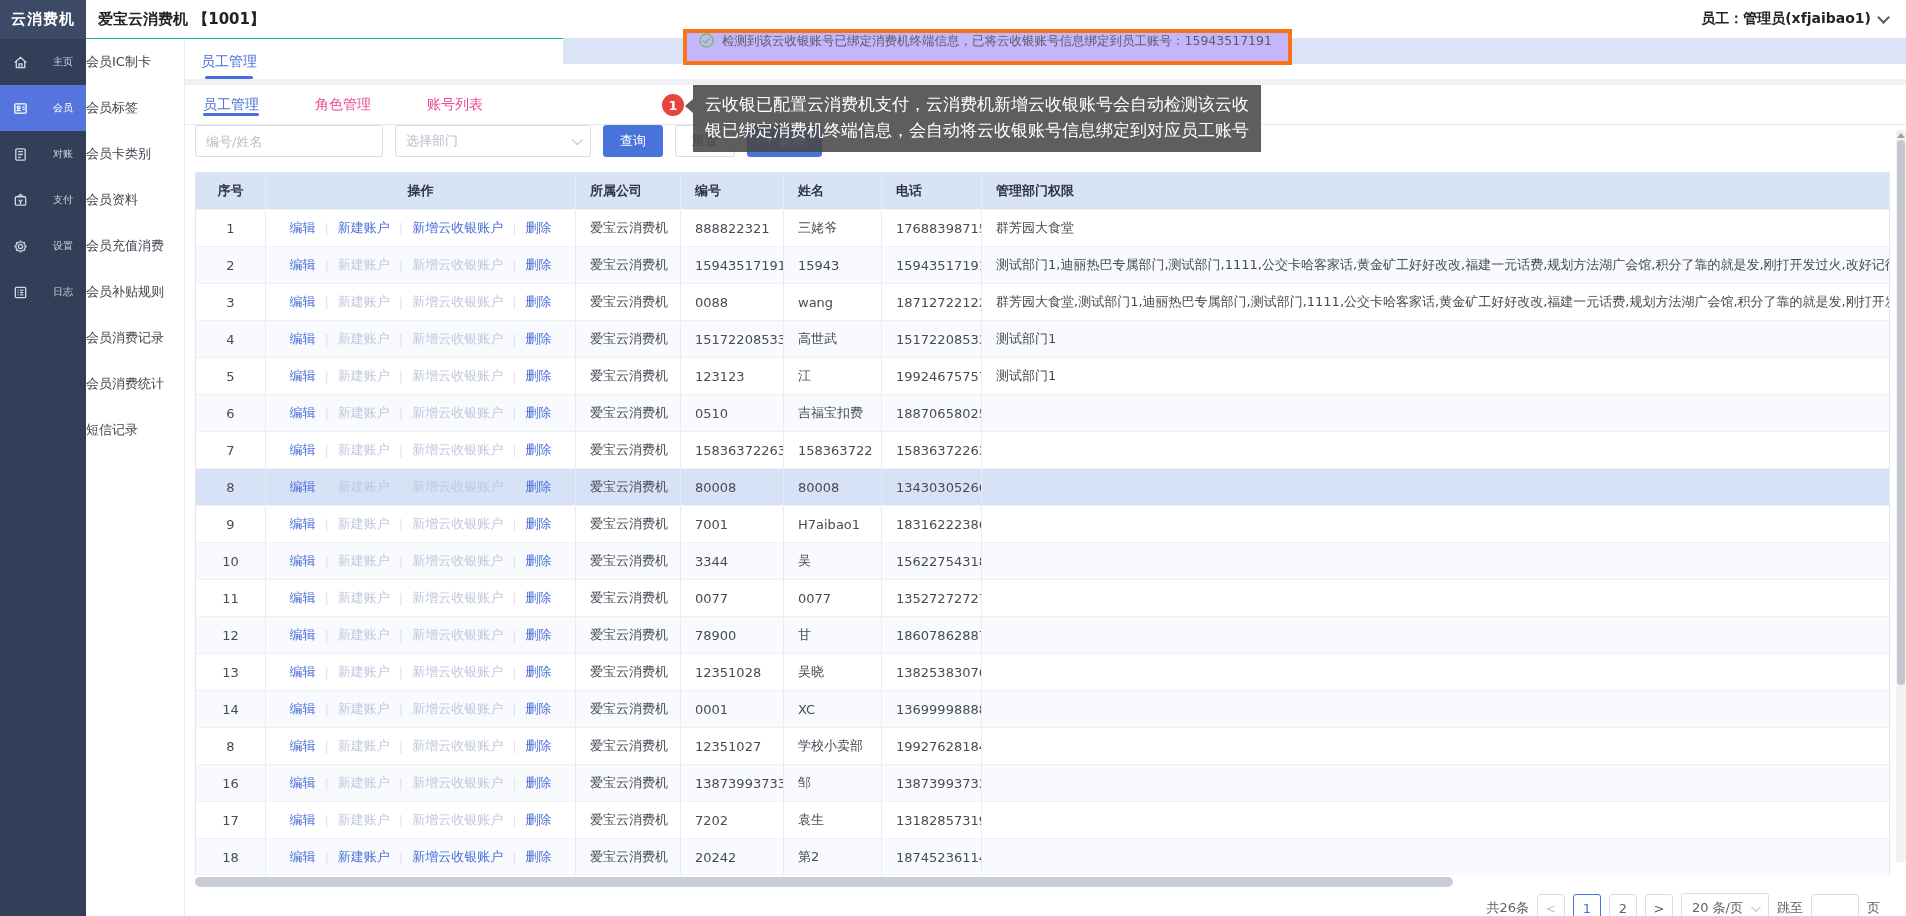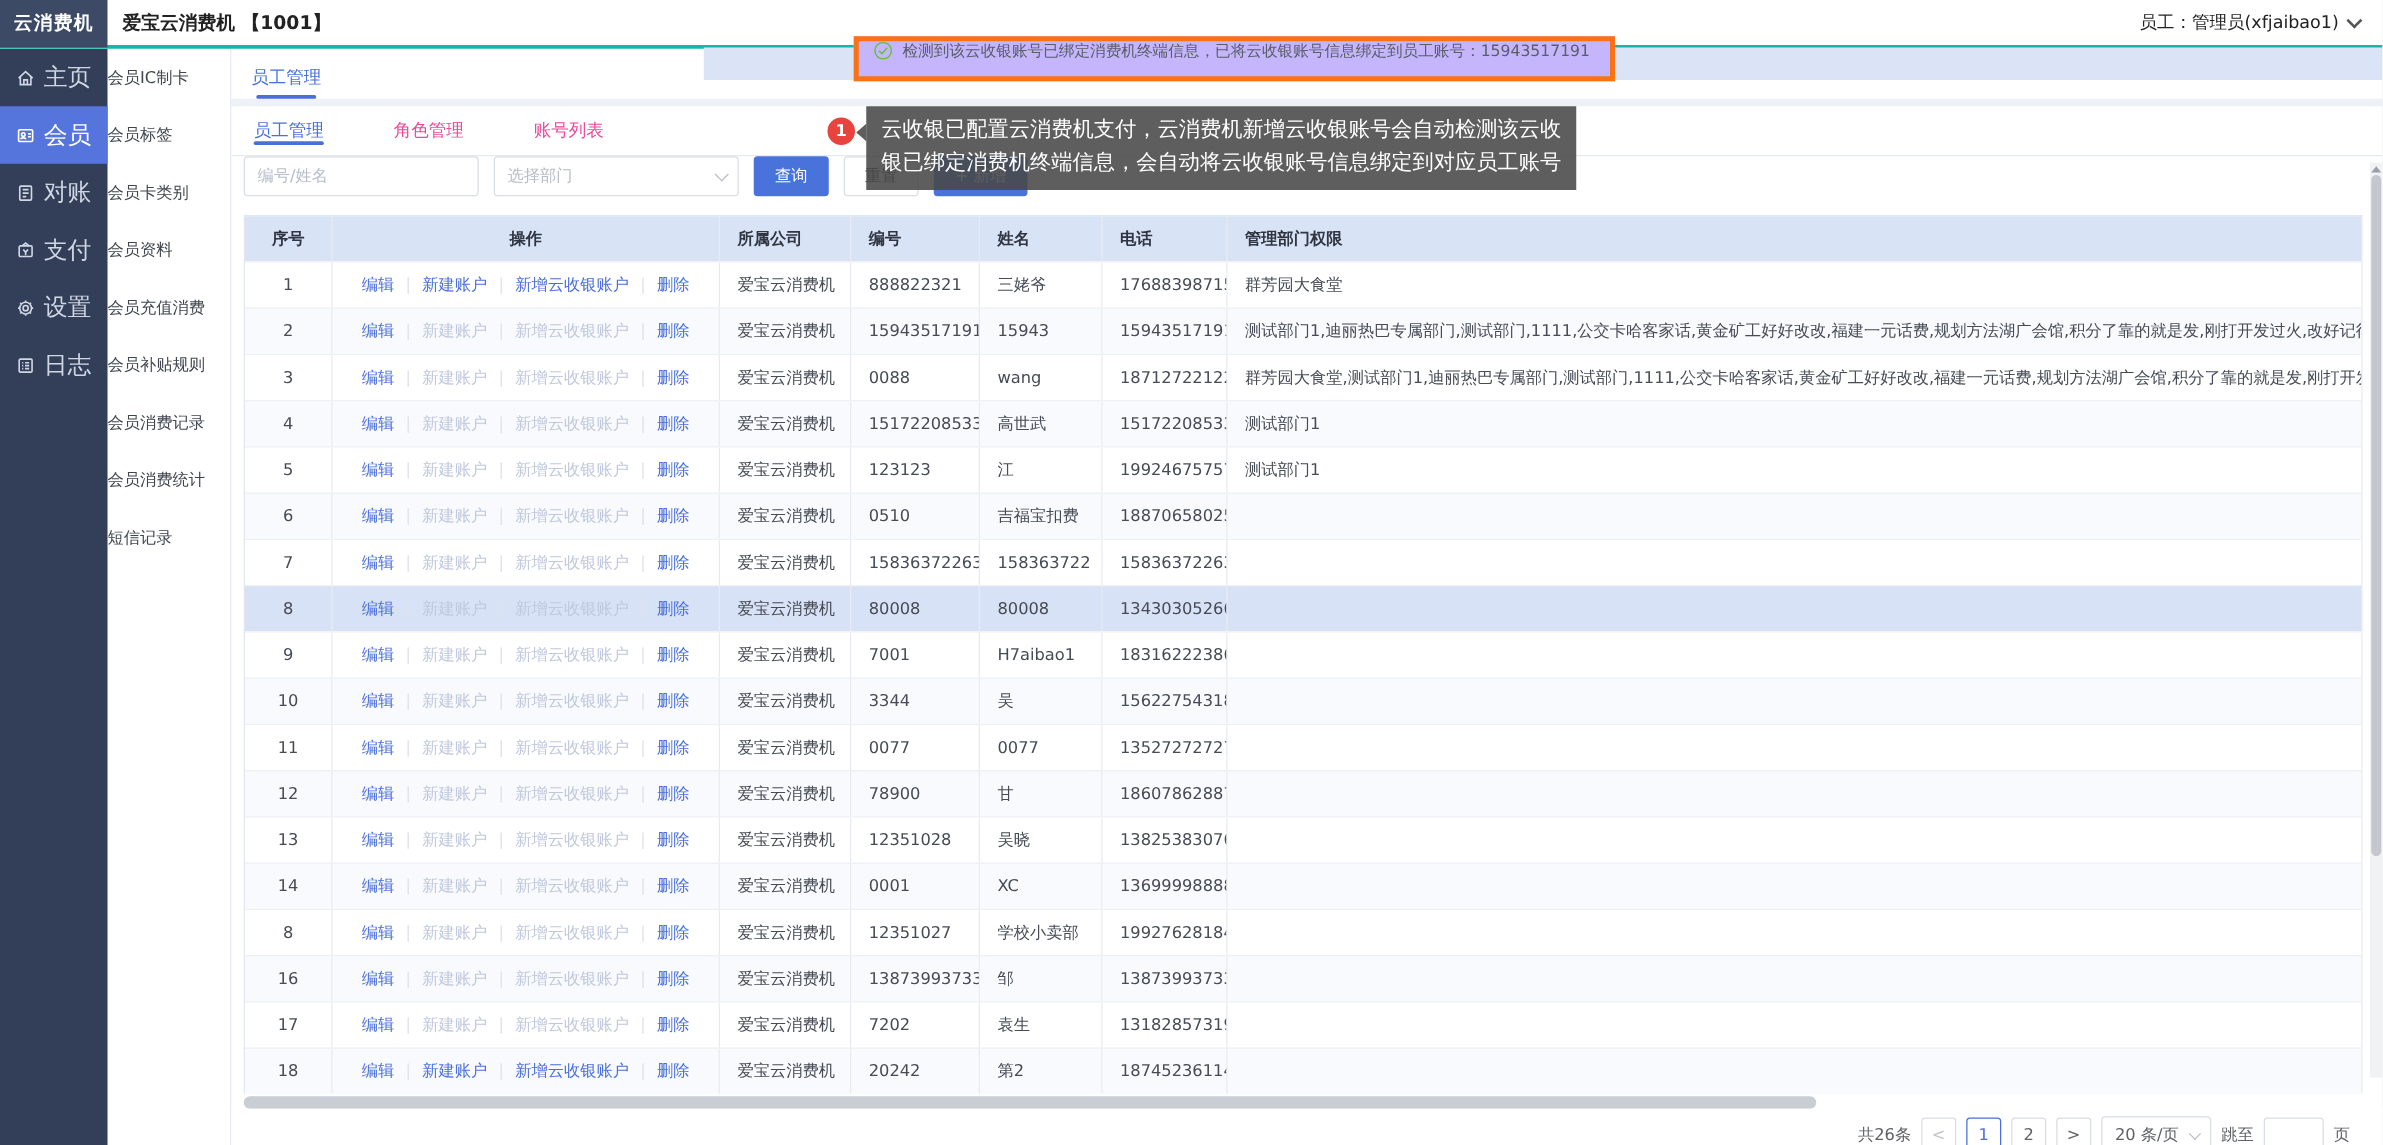--- a/index.html
+++ b/index.html
@@ -2,33 +2,33 @@
 <html><head>
 <meta charset="utf-8">
 <style>
   * { margin:0; padding:0; box-sizing:border-box; }
   html,body { width:1906px; height:916px; overflow:hidden; background:#eef1f6;
     font-family:"DejaVu Sans","Liberation Sans",sans-serif; }
   .app { position:relative; width:1906px; height:916px; }
 
   
   .top-header { position:absolute; left:0; top:0; width:1906px; height:39px; background:#fff;
-    border-bottom:3px solid #14b8a6; display:flex; align-items:center; z-index:20; }
+    border-bottom:1px solid #14b8a6; display:flex; align-items:center; z-index:20; }
   .logo { width:86px; height:39px; background:#3d4a66; color:#fff; font-size:15px; font-weight:bold;
     display:flex; align-items:center; justify-content:center; letter-spacing:1px; }
   .app-title { margin-left:12px; font-size:15px; font-weight:bold; color:#222; }
-  .user-box { margin-left:auto; margin-right:18px; font-size:14px; color:#222; font-weight:normal;
+  .user-box { margin-left:auto; margin-right:18px; font-size:14px; color:#222; font-weight:bold;
     display:flex; align-items:center; gap:8px; cursor:pointer; }
   .chev-down { width:9px; height:9px; border-right:2px solid #555; border-bottom:2px solid #555;
     transform:rotate(45deg); margin-top:-4px; }
 
   
   .sidebar { position:absolute; left:0; top:39px; width:86px; height:877px; background:#333f58; z-index:10; }
-  .side-item { height:46px; display:flex; align-items:center; padding-left:13px; gap:7px;
-    color:#cfd6e4; font-size:19px; cursor:pointer; }
+  .side-item { height:46px; display:flex; align-items:center; padding-left:13px; gap:25px;
+    color:#cfd6e4; font-size:10px; cursor:pointer; }
   .side-item svg { width:15px; height:15px; stroke:#cfd6e4; fill:none; stroke-width:1.4; flex:none; }
   .side-item.active { background:#5575dc; color:#fff; }
   .side-item.active svg { stroke:#fff; }
 
   
   .submenu { position:absolute; left:86px; top:39px; width:99px; height:877px; background:#fff;
     border-right:1px solid #e8ebf1; z-index:9; }
   .sub-item { height:46px; display:flex; align-items:center; font-size:13px;
     color:#40454f; cursor:pointer; white-space:nowrap; }
 

